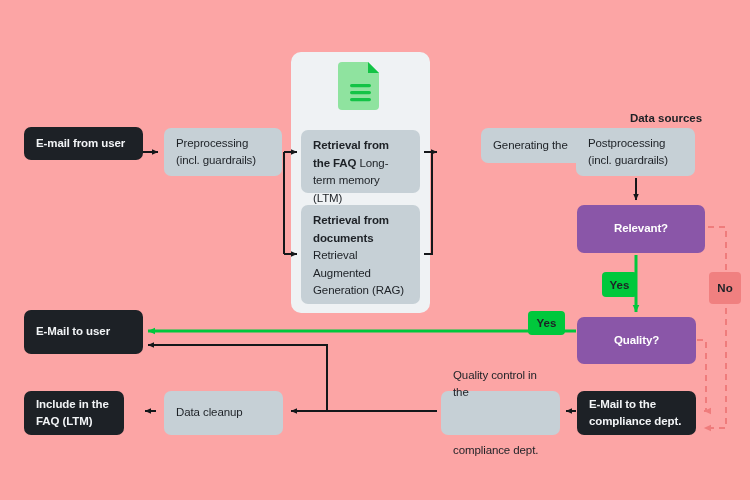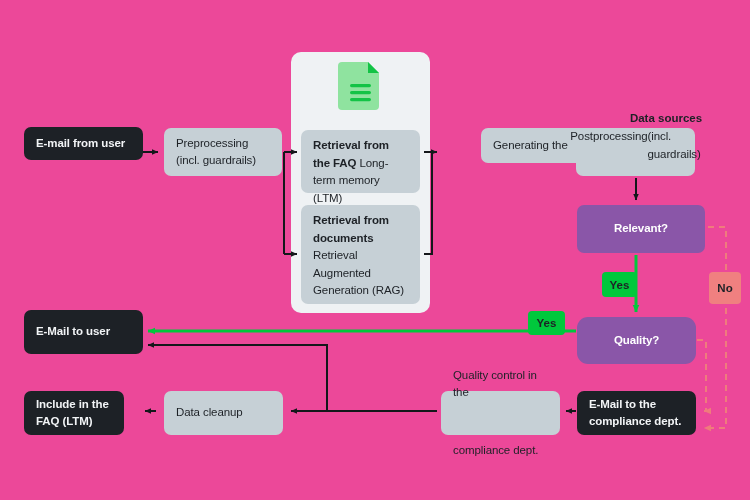--- a/index.html
+++ b/index.html
@@ -8,21 +8,21 @@
     padding: 0;
     background: #ffffff;
   }
   body {
     font-family: "Liberation Sans", sans-serif;
   }
   #canvas {
     position: relative;
     width: 750px;
     height: 500px;
-    background: #ec4899;
+    background: #fca5a5;
     overflow: hidden;
   }
   .node {
     position: absolute;
     box-sizing: border-box;
     display: flex;
     align-items: center;
     border-radius: 7px;
     padding: 0 12px;
     font-size: 11.5px;
@@ -180,30 +180,30 @@
   <div class="node node-gray" style="left:301px; top:205px; width:119px; height:99px; align-items:flex-start; padding-top:7px;">
     <div>
       <span class="b">Retrieval from documents</span><span> Retrieval Augmented Generation (RAG)</span>
     </div>
   </div>
 
   <div class="node node-gray" style="left:441px; top:128px; width:119px; height:35px; flex-direction:column; align-items:flex-start; justify-content:center;margin-left:40px;">
     <span>Generating the</span>
   </div>
 
-  <div class="node node-gray" style="left:576px; top:128px; width:119px; height:48px; flex-direction:row; align-items:flex-start; justify-content:center;">
+  <div class="node node-gray" style="left:576px; top:128px; width:119px; height:48px; flex-direction:column; align-items:flex-start; justify-content:center;">
     <span>Postprocessing</span>
     <span>(incl. guardrails)</span>
   </div>
 
   <div class="node node-purple" style="left:577px; top:205px; width:128px; height:48px;">
     <span>Relevant?</span>
   </div>
 
-  <div class="node node-purple" style="left:577px; top:317px; width:119px; height:47px;border-radius:11px;">
+  <div class="node node-purple" style="left:577px; top:317px; width:119px; height:47px;">
     <span>Quality?</span>
   </div>
 
   <div class="node node-dark" style="left:24px; top:310px; width:119px; height:44px;">
     <span>E-Mail to user</span>
   </div>
 
   <div class="node node-dark" style="left:577px; top:391px; width:119px; height:44px; flex-direction:column; align-items:flex-start; justify-content:center;">
     <span>E-Mail to the</span>
     <span>compliance dept.</span>

